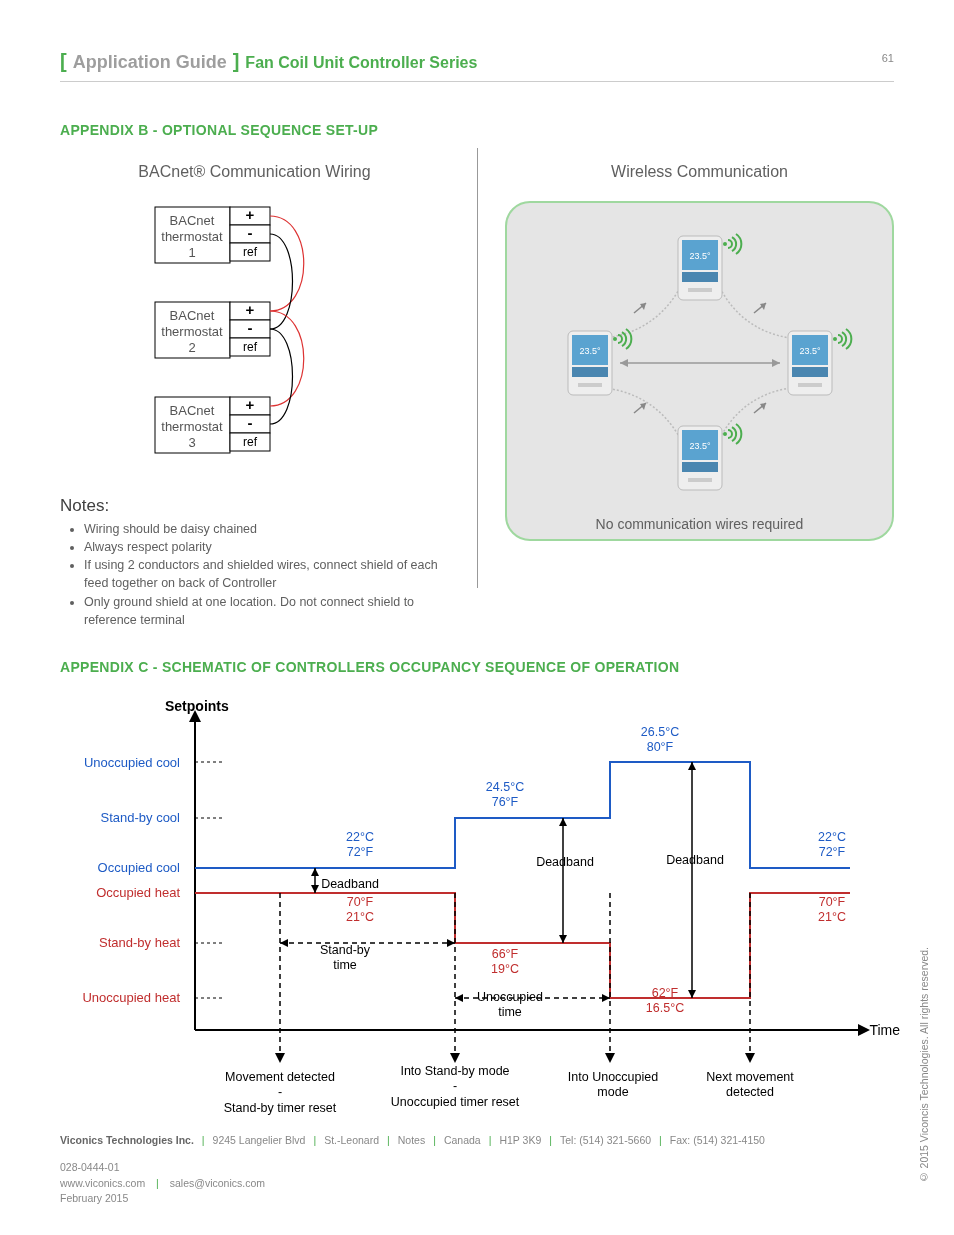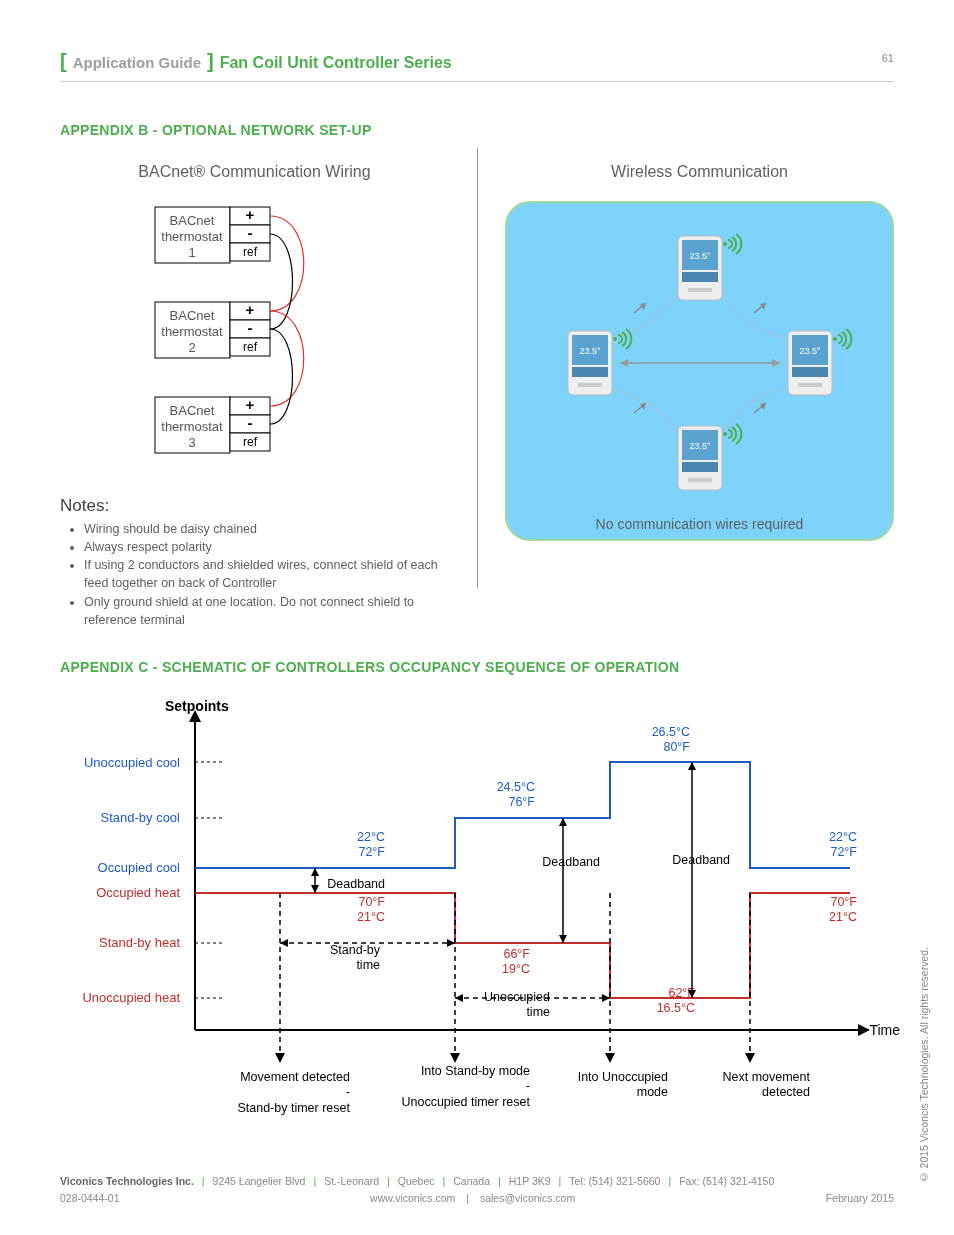--- a/index.html
+++ b/index.html
@@ -20,21 +20,21 @@
     height: 100%;
   }
   .header {
     display: flex;
     align-items: baseline;
     gap: 6px;
     border-bottom: 1px solid #ccc;
     padding-bottom: 8px;
   }
   .hdr-bracket { color: #4cae4f; font-size: 20px; font-weight: 700; }
-  .hdr-appguide { color: #9e9e9e; font-size: 15px; font-weight: 600; }
+  .hdr-appguide { color: #9e9e9e; font-size: 18px; font-weight: 600; }
   .hdr-title { color: #4cae4f; font-size: 16px; font-weight: 600; }
   .pagenum { position: absolute; top: 52px; right: 60px; font-size: 11px; color: #888; }
   .section-title {
     color: #4cae4f;
     font-size: 14px;
     font-weight: 600;
     margin: 40px 0 25px 0;
     letter-spacing: 0.3px;
   }
   .two-col {
@@ -64,56 +64,56 @@
     margin: 0;
     padding-left: 24px;
     font-size: 12.5px;
     color: #5f5f5f;
     line-height: 1.45;
   }
   .wireless-box {
     border: 2px solid #9fd89f;
     border-radius: 25px;
     padding: 15px 10px;
-    background: #7dd3fc;
+    background: #e5e5e5;
     position: relative;
     height: 340px;
     box-sizing: border-box;
     text-align: center;
   }
   .wireless-box svg { display: block; margin: 0 auto; }
   .no-wires { font-size: 14px; color: #5f5f5f; margin-top: 8px; }
   .chart-wrap { position: relative; width: 830px; height: 430px; margin-top: 22px; }
   .chart-wrap svg { position: absolute; top: 0; left: 0; }
   .ylabel {
     position: absolute;
     font-size: 13px;
     text-align: right;
     width: 120px;
   }
   .yl-blue { color: #1e5bc5; }
   .yl-red  { color: #c02e2e; }
   .setpoints { position: absolute; font-size: 14px; font-weight: 600; color: #000; }
   .time-lbl { position: absolute; font-size: 14px; color: #000; }
-  .chart-txt { position: absolute; font-size: 12.5px; text-align: right; color: #000; line-height: 1.25; }
+  .chart-txt { position: absolute; font-size: 12.5px; text-align: center; color: #000; line-height: 1.25; }
   .ct-blue { color: #1e5bc5; }
   .ct-red  { color: #c02e2e; }
   .footer {
     position: absolute;
     bottom: 28px;
     left: 60px;
     right: 60px;
     font-size: 10.5px;
     color: #888;
     line-height: 1.5;
   }
   .footer .row1 { display: flex; align-items: center; }
   .footer .sep { color: #4cae4f; margin: 0 8px; }
   .footer .bold { font-weight: 700; color: #666; }
-  .footer .row2 { display: flex; justify-content: space-between; margin-top: 2px; }
+  .footer .row2 { display: flex; justify-content: space-between; margin-top: 11px; flex-direction: column; }
   .copyright {
     position: absolute;
     right: 24px;
     bottom: 52px;
     font-size: 10.5px;
     color: #888;
     writing-mode: vertical-rl;
     transform: rotate(180deg);
   }
 </style>
@@ -123,21 +123,21 @@
 <div class="page">
   <div class="pagenum">61</div>
 
   <div class="header">
     <span class="hdr-bracket">[</span>
     <span class="hdr-appguide">Application Guide</span>
     <span class="hdr-bracket">]</span>
     <span class="hdr-title">Fan Coil Unit Controller Series</span>
   </div>
 
-  <div class="section-title">APPENDIX B - OPTIONAL NETWORK SET-UP</div>
+  <div class="section-title">APPENDIX B - OPTIONAL SEQUENCE SET-UP</div>
 
   <div class="two-col">
     <div class="col-div"></div>
 
     <div class="col-left">
       <div class="subhdr">BACnet® Communication Wiring</div>
       <div class="bacnet-diagram">
         <svg width="240" height="280" viewBox="0 0 240 280">
           <g id="tnodes">
               <rect x="20" y="6" width="75" height="56" fill="#fff" stroke="#000" stroke-width="1"></rect>
@@ -336,21 +336,21 @@
   </div>
 
   <div class="footer">
     <div class="row1">
       <span class="bold">Viconics Technologies Inc.</span>
       <span class="sep">|</span>
       <span>9245 Langelier Blvd</span>
       <span class="sep">|</span>
       <span>St.-Leonard</span>
       <span class="sep">|</span>
-      <span>Quebec</span>
+      <span>Notes</span>
       <span class="sep">|</span>
       <span>Canada</span>
       <span class="sep">|</span>
       <span>H1P 3K9</span>
       <span class="sep">|</span>
       <span>Tel: (514) 321-5660</span>
       <span class="sep">|</span>
       <span>Fax: (514) 321-4150</span>
     </div>
     <div class="row2">

